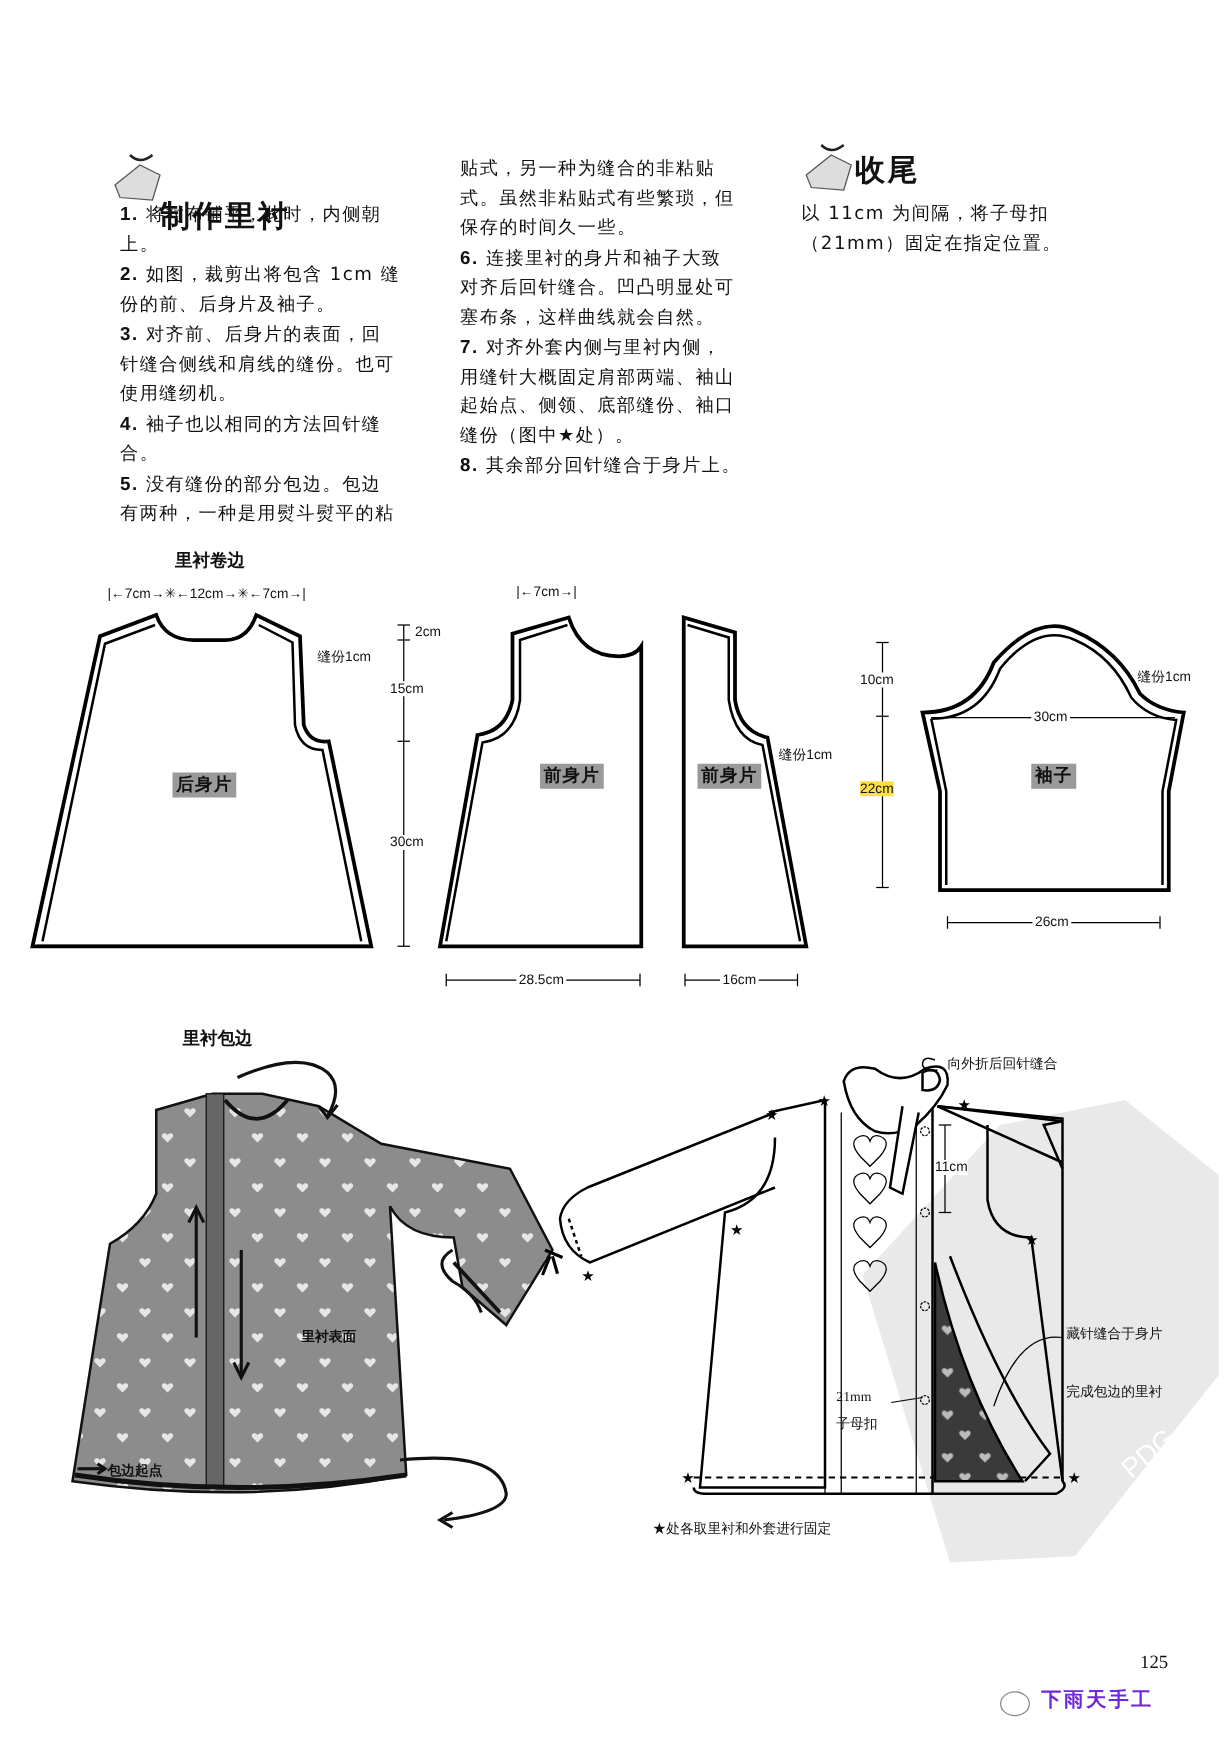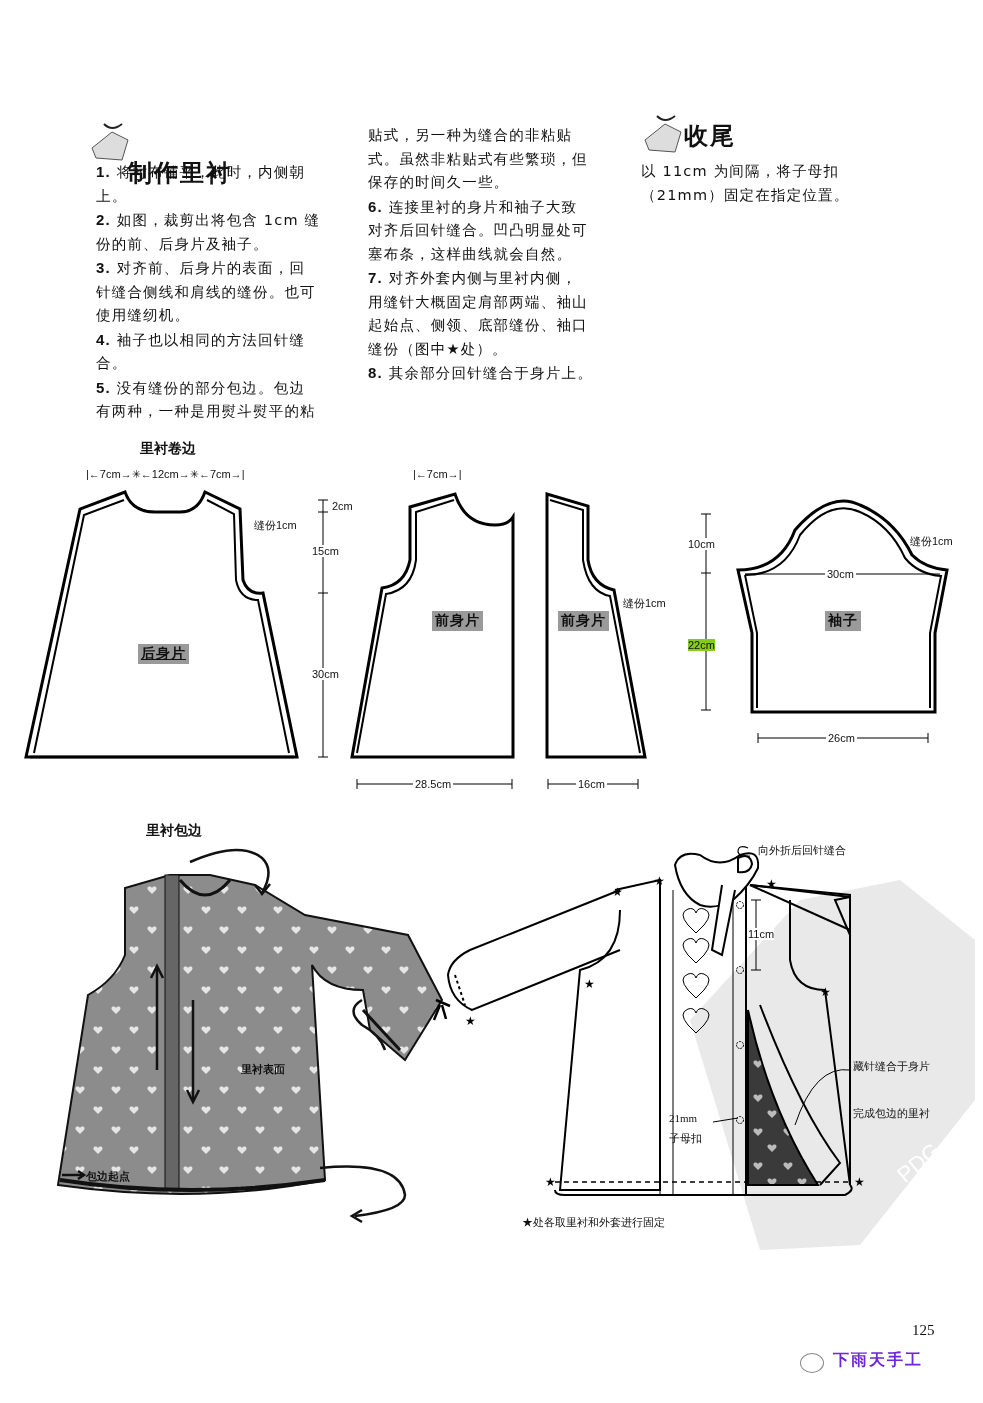--- a/index.html
+++ b/index.html
@@ -212,35 +212,35 @@
   <span>收尾</span>
 </div>
 <div class="col" style="left:641px;top:160px;width:270px;">
   <p>以 11cm 为间隔，将子母扣</p>
   <p>（21mm）固定在指定位置。</p>
 </div>
 
 <div class="sub-title" style="left:140px;top:440px;">里衬卷边</div>
 <div class="lbl" style="left:86px;top:468px;">|←7cm→✳←12cm→✳←7cm→|</div>
 <div class="lbl" style="left:254px;top:518px;">缝份1cm</div>
-<div class="piece-label" style="left:138px;top:644px;text-decoration:underline;">后身片</div>
+<div class="piece-label" style="left:138px;top:618px;">后身片</div>
 <div class="lbl" style="left:332px;top:500px;">2cm</div>
 <div class="lbl" style="left:312px;top:545px;background:#fff;">15cm</div>
 <div class="lbl" style="left:312px;top:668px;background:#fff;">30cm</div>
 
 <div class="lbl" style="left:413px;top:468px;">|←<span>7cm</span>→|</div>
 <div class="piece-label" style="left:432px;top:611px;">前身片</div>
 <div class="lbl" style="left:413px;top:778px;background:#fff;padding:0 2px;">28.5cm</div>
 
 <div class="piece-label" style="left:558px;top:611px;">前身片</div>
 <div class="lbl" style="left:623px;top:596px;">缝份1cm</div>
 <div class="lbl" style="left:576px;top:778px;background:#fff;padding:0 2px;">16cm</div>
 
 <div class="lbl" style="left:688px;top:538px;background:#fff;">10cm</div>
-<div class="lbl" style="left:688px;top:639px;background:#84cc16;">22cm</div>
+<div class="lbl" style="left:688px;top:625px;background:#fde047;">22cm</div>
 <div class="lbl" style="left:825px;top:568px;background:#fff;padding:0 2px;">30cm</div>
 <div class="lbl" style="left:826px;top:732px;background:#fff;padding:0 2px;">26cm</div>
 <div class="lbl" style="left:910px;top:534px;">缝份1cm</div>
 <div class="piece-label" style="left:825px;top:611px;">袖子</div>
 
 <div class="sub-title" style="left:146px;top:822px;">里衬包边</div>
 <div class="lbl" style="left:241px;top:1062px;font-weight:bold;">里衬表面</div>
 <div class="lbl" style="left:86px;top:1169px;font-weight:bold;">包边起点</div>
 
 <div class="lbl" style="left:758px;top:843px;">向外折后回针缝合</div>

